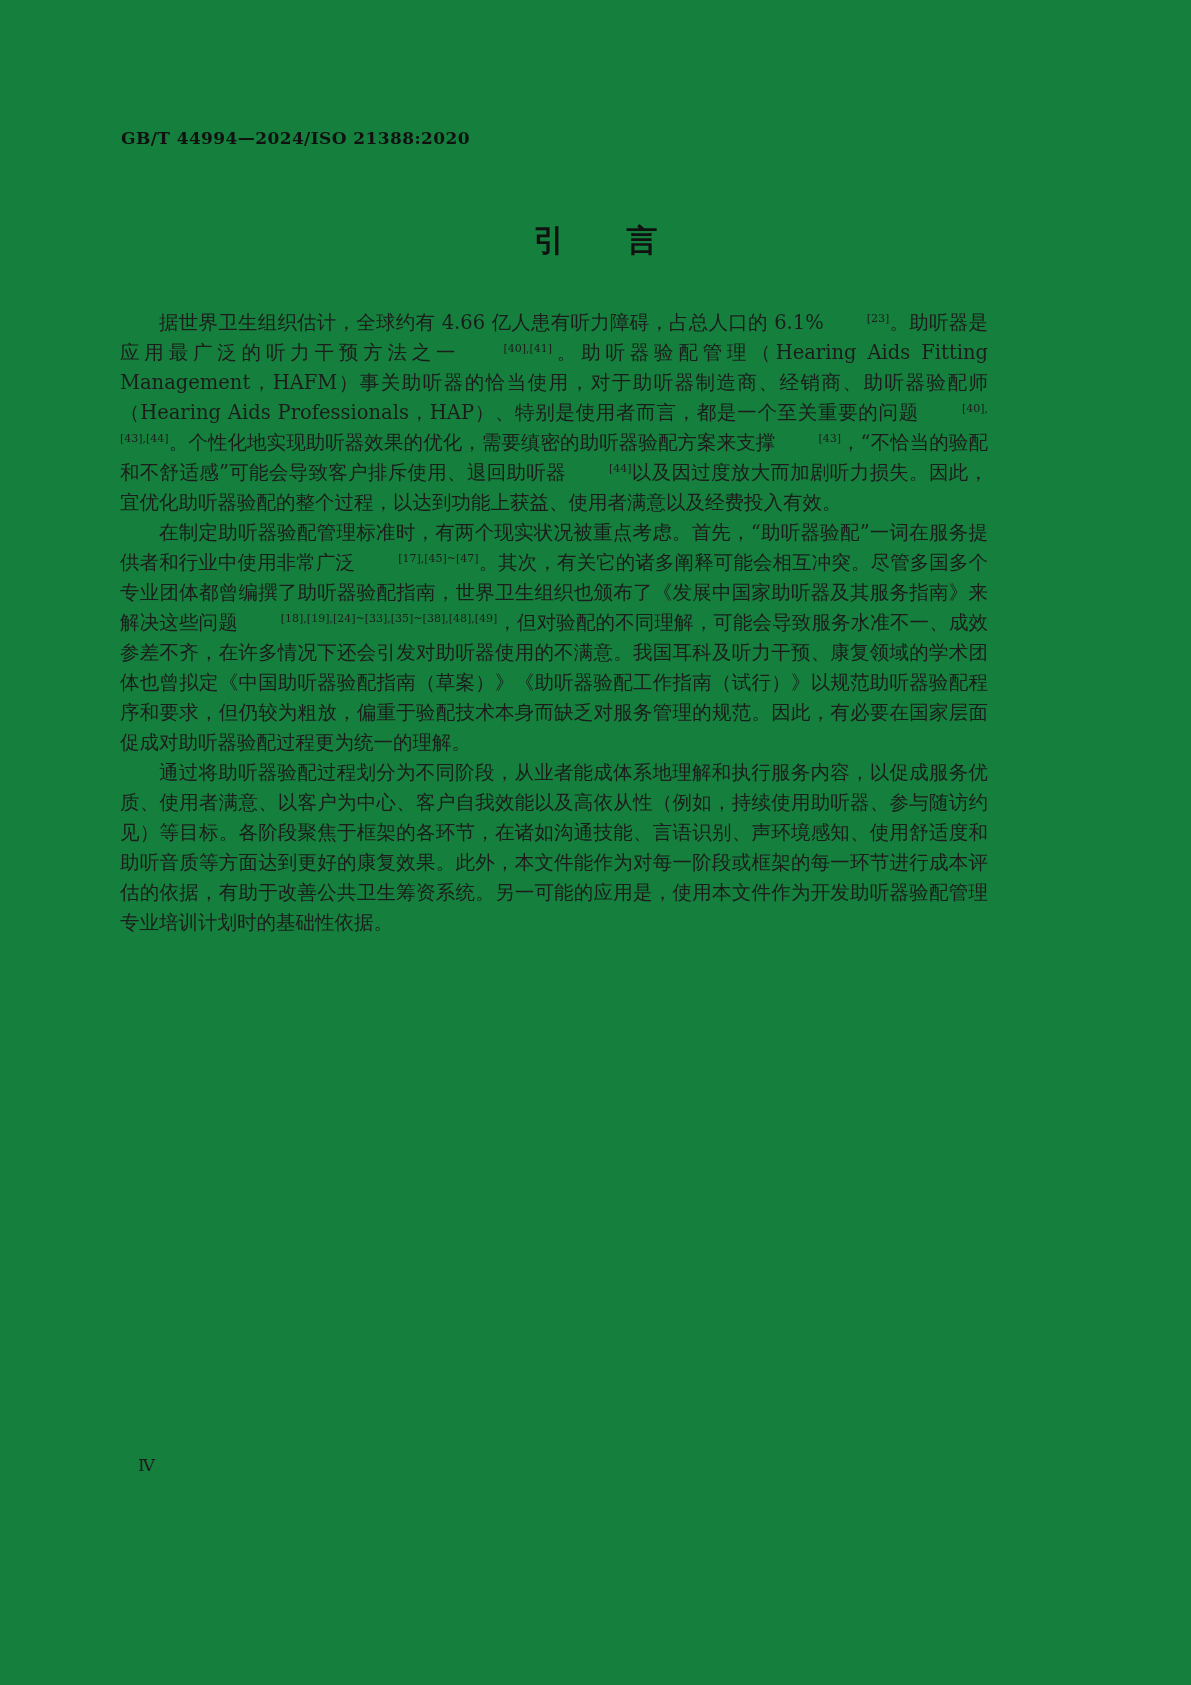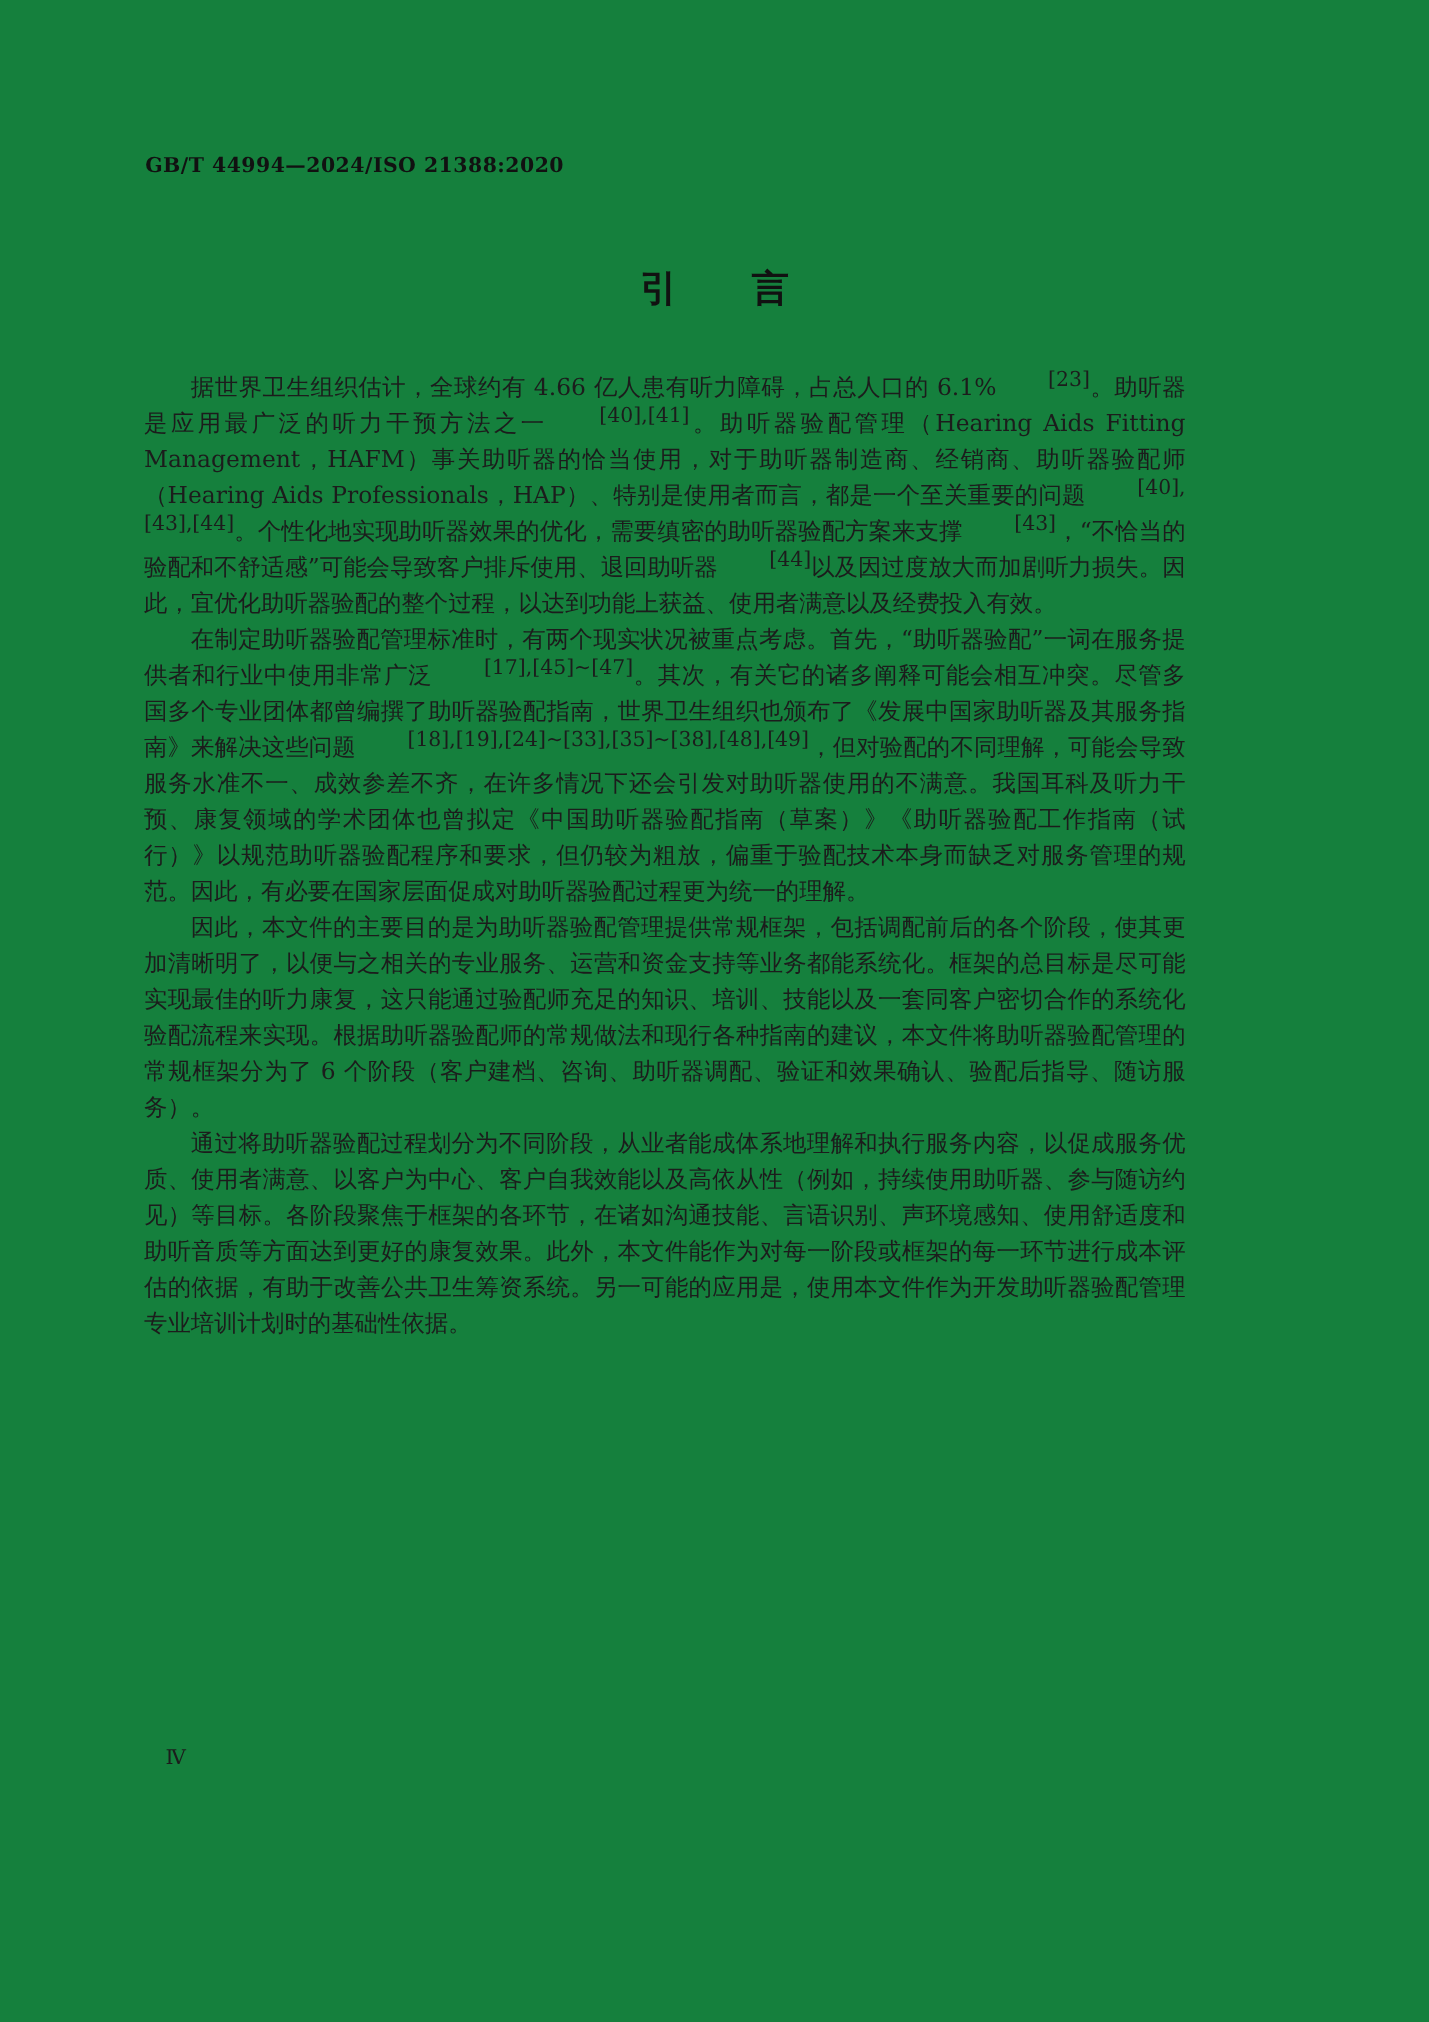--- a/index.html
+++ b/index.html
@@ -48,21 +48,21 @@
     text-justify: inter-ideograph;
   }
   .para {
     margin: 0;
     font-size: 19.5px;
     line-height: 30px;
     text-indent: 2em;
     color: #1c1c1c;
   }
   .para sup {
-    font-size: 17px;
+    font-size: 11px;
     line-height: 0;
     vertical-align: super;
     letter-spacing: 0;
     padding-left: 43px;
   }
   .page-number {
     position: absolute;
     left: 138px;
     top: 1455px;
     font-size: 17px;
@@ -74,19 +74,18 @@
 
 <div class="page">
 
   <div class="doc-header">GB/T 44994—2024/ISO 21388:2020</div>
 
   <h1 class="doc-title">引　　言</h1>
 
   <div class="body-text">
       <p class="para">据世界卫生组织估计，全球约有 4.66 亿人患有听力障碍，占总人口的 6.1%<sup>[23]</sup>。助听器是应用最广泛的听力干预方法之一<sup>[40],[41]</sup>。助听器验配管理（Hearing Aids Fitting Management，HAFM）事关助听器的恰当使用，对于助听器制造商、经销商、助听器验配师（Hearing Aids Professionals，HAP）、特别是使用者而言，都是一个至关重要的问题<sup>[40],[43],[44]</sup>。个性化地实现助听器效果的优化，需要缜密的助听器验配方案来支撑<sup>[43]</sup>，“不恰当的验配和不舒适感”可能会导致客户排斥使用、退回助听器<sup>[44]</sup>以及因过度放大而加剧听力损失。因此，宜优化助听器验配的整个过程，以达到功能上获益、使用者满意以及经费投入有效。</p>
       <p class="para">在制定助听器验配管理标准时，有两个现实状况被重点考虑。首先，“助听器验配”一词在服务提供者和行业中使用非常广泛<sup>[17],[45]~[47]</sup>。其次，有关它的诸多阐释可能会相互冲突。尽管多国多个专业团体都曾编撰了助听器验配指南，世界卫生组织也颁布了《发展中国家助听器及其服务指南》来解决这些问题<sup>[18],[19],[24]~[33],[35]~[38],[48],[49]</sup>，但对验配的不同理解，可能会导致服务水准不一、成效参差不齐，在许多情况下还会引发对助听器使用的不满意。我国耳科及听力干预、康复领域的学术团体也曾拟定《中国助听器验配指南（草案）》《助听器验配工作指南（试行）》以规范助听器验配程序和要求，但仍较为粗放，偏重于验配技术本身而缺乏对服务管理的规范。因此，有必要在国家层面促成对助听器验配过程更为统一的理解。</p>
-      <p class="para">因此，本文件的主要目的是为助听器验配管理提供常规框架，包括调配前后的各个阶段，使其更加清晰明了，以便与之相关的专业服务、运营和资金支持等业务都能系统化。框架的总目标是尽可能实现最佳的听力康复，这只能通过验配师充足的知识、培训、技能以及一套同客户密切合作的系统化验配流程来实现。根据助听器验配师的常规做法和现行各种指南的建议，本文件将助听器验配管理的常规框架分为了 6 个阶段（客户建档、咨询、助听器调配、验证和效果确认、验配后指导、随访服务）。</p>
       <p class="para">通过将助听器验配过程划分为不同阶段，从业者能成体系地理解和执行服务内容，以促成服务优质、使用者满意、以客户为中心、客户自我效能以及高依从性（例如，持续使用助听器、参与随访约见）等目标。各阶段聚焦于框架的各环节，在诸如沟通技能、言语识别、声环境感知、使用舒适度和助听音质等方面达到更好的康复效果。此外，本文件能作为对每一阶段或框架的每一环节进行成本评估的依据，有助于改善公共卫生筹资系统。另一可能的应用是，使用本文件作为开发助听器验配管理专业培训计划时的基础性依据。</p>
     </div>
 
   <div class="page-number">Ⅳ</div>
 
 </div>
 
 </body></html>

